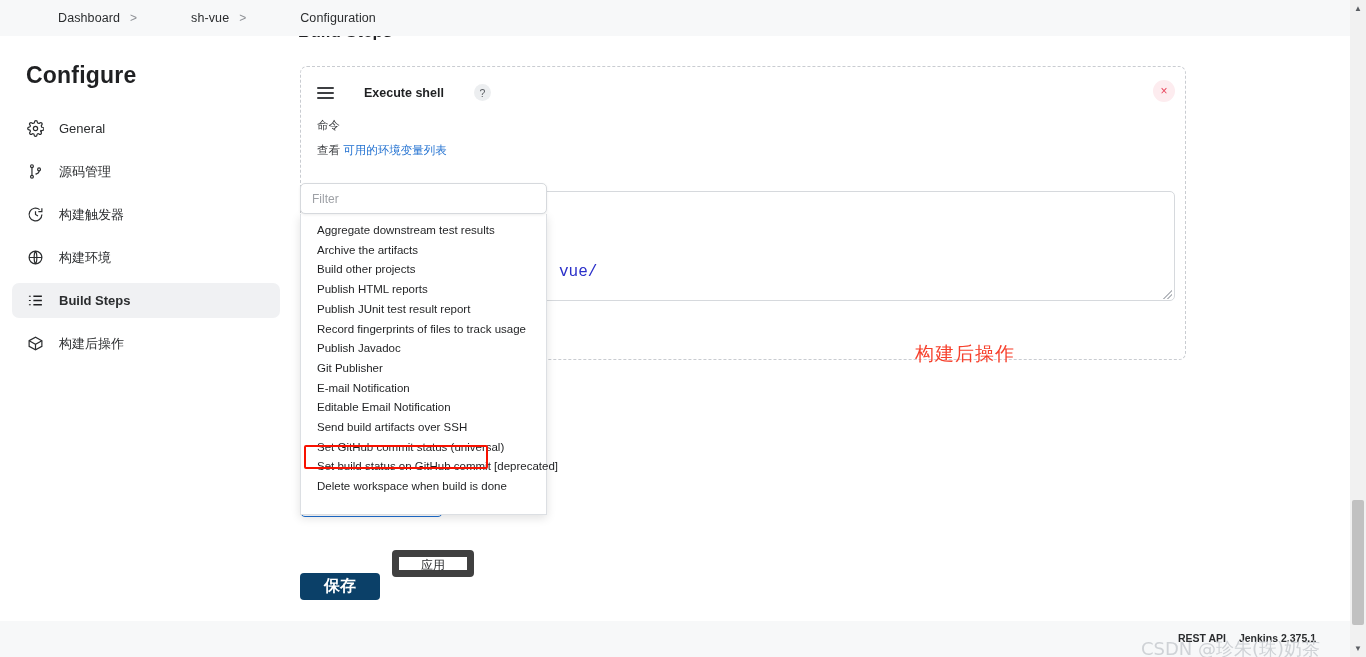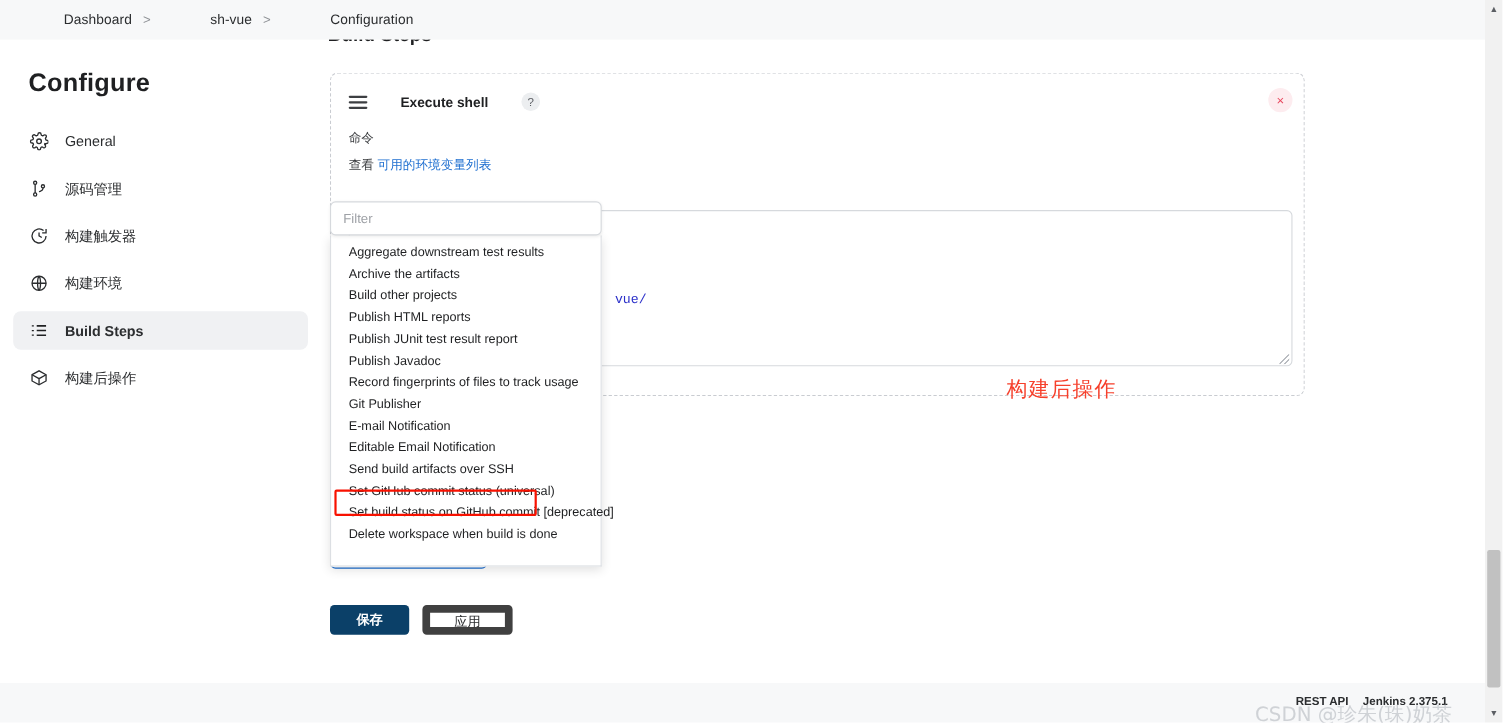--- a/index.html
+++ b/index.html
@@ -68,23 +68,23 @@
     position: absolute; right: 10px; top: 13px;
     width: 22px; height: 22px; border-radius: 50%;
     background: #fdecef; color: #e8455c; font-size: 12px;
     display:flex; align-items:center; justify-content:center; cursor:pointer;
   }
   .field-label { font-size: 11.5px; color: #3d3f42; margin: 17px 0 0 16px; }
   .env-line { font-size: 11.5px; color: #3d3f42; margin: 10px 0 0 16px; }
   .env-line a { color: #1f6fd0; text-decoration: none; cursor: pointer; }
 
   .shell-box {
-    position: absolute; left: 16px; top: 124px; width: 858px; height: 142px;
+    position: absolute; left: 16px; top: 124px; width: 858px; height: 110px;
     border: 1px solid #d6d9dd; border-radius: 5px; background: #fff;
-    font-family: "Liberation Mono", monospace; font-size: 12px;
+    font-family: "Liberation Mono", monospace; font-size: 16px;
     overflow: hidden;
   }
   .shell-line { padding-left: 15px; line-height: 17px; white-space: pre; color: #1f2022; }
   .shell-line:first-child { padding-top: 8px; }
   .tok-cmd { color: #2b30c9; }
   .tok-flag { color: #c2185b; }
   .tok-path { color: #1f2022; }
   .tok-blue { color: #2b30c9; }
   .resize-grip {
     position: absolute; right: 2px; bottom: 1px; width: 9px; height: 9px;
@@ -127,22 +127,22 @@
     display: inline-flex; align-items: center; gap: 6px;
     height: 28px; padding: 0 12px;
     border: 1.6px solid #1f6fd0; border-radius: 5px; background: #fff;
     font-size: 11.5px; color: #1f6fd0; cursor: pointer;
   }
   .caret-up { font-size: 8px; line-height: 1; }
 
   .btn-row { position: absolute; left: 8px; top: 514px; display: flex; gap: 12px; }
   .btn-primary {
     height: 27px; padding: 0 24px; border: none; border-radius: 4px;
-    background: #0b4068; color: #fff; font-size: 12px; font-weight: bold;
-    cursor: pointer; font-family: "Liberation Sans", sans-serif;
+    background: #0b4068; color: #fff; font-size: 16px; font-weight: bold;
+    cursor: pointer; font-family: "Liberation Sans", sans-serif; margin-top: 23px;
   }
   .btn-secondary {
     height: 27px; padding: 0 22px; border: 7px solid #404040; border-radius: 4px;
     background: #fff; color: #2b2d2f; font-size: 12px; cursor: pointer;
     font-family: "Liberation Sans", sans-serif;
   }
 
   
   .footer {
     position: absolute; left: 0; bottom: 0; width: 1350px; height: 36px;
@@ -282,22 +282,22 @@
     </div>
 
     <div class="dd-wrap">
       <input class="dd-filter" type="text" placeholder="Filter" style="">
       <div class="dd-list">
         <div class="dd-item">Aggregate downstream test results</div>
         <div class="dd-item">Archive the artifacts</div>
         <div class="dd-item">Build other projects</div>
         <div class="dd-item">Publish HTML reports</div>
         <div class="dd-item">Publish JUnit test result report</div>
+        <div class="dd-item">Record fingerprints of files to track usage</div>
         <div class="dd-item">Publish Javadoc</div>
-        <div class="dd-item">Record fingerprints of files to track usage</div>
         <div class="dd-item">Git Publisher</div>
         <div class="dd-item">E-mail Notification</div>
         <div class="dd-item">Editable Email Notification</div>
         <div class="dd-item">Send build artifacts over SSH</div>
         <div class="dd-item">Set GitHub commit status (universal)</div>
         <div class="dd-item">Set build status on GitHub commit [deprecated]</div>
         <div class="dd-item">Delete workspace when build is done</div>
       </div>
       <div class="dd-highlight-box"></div>
     </div>

